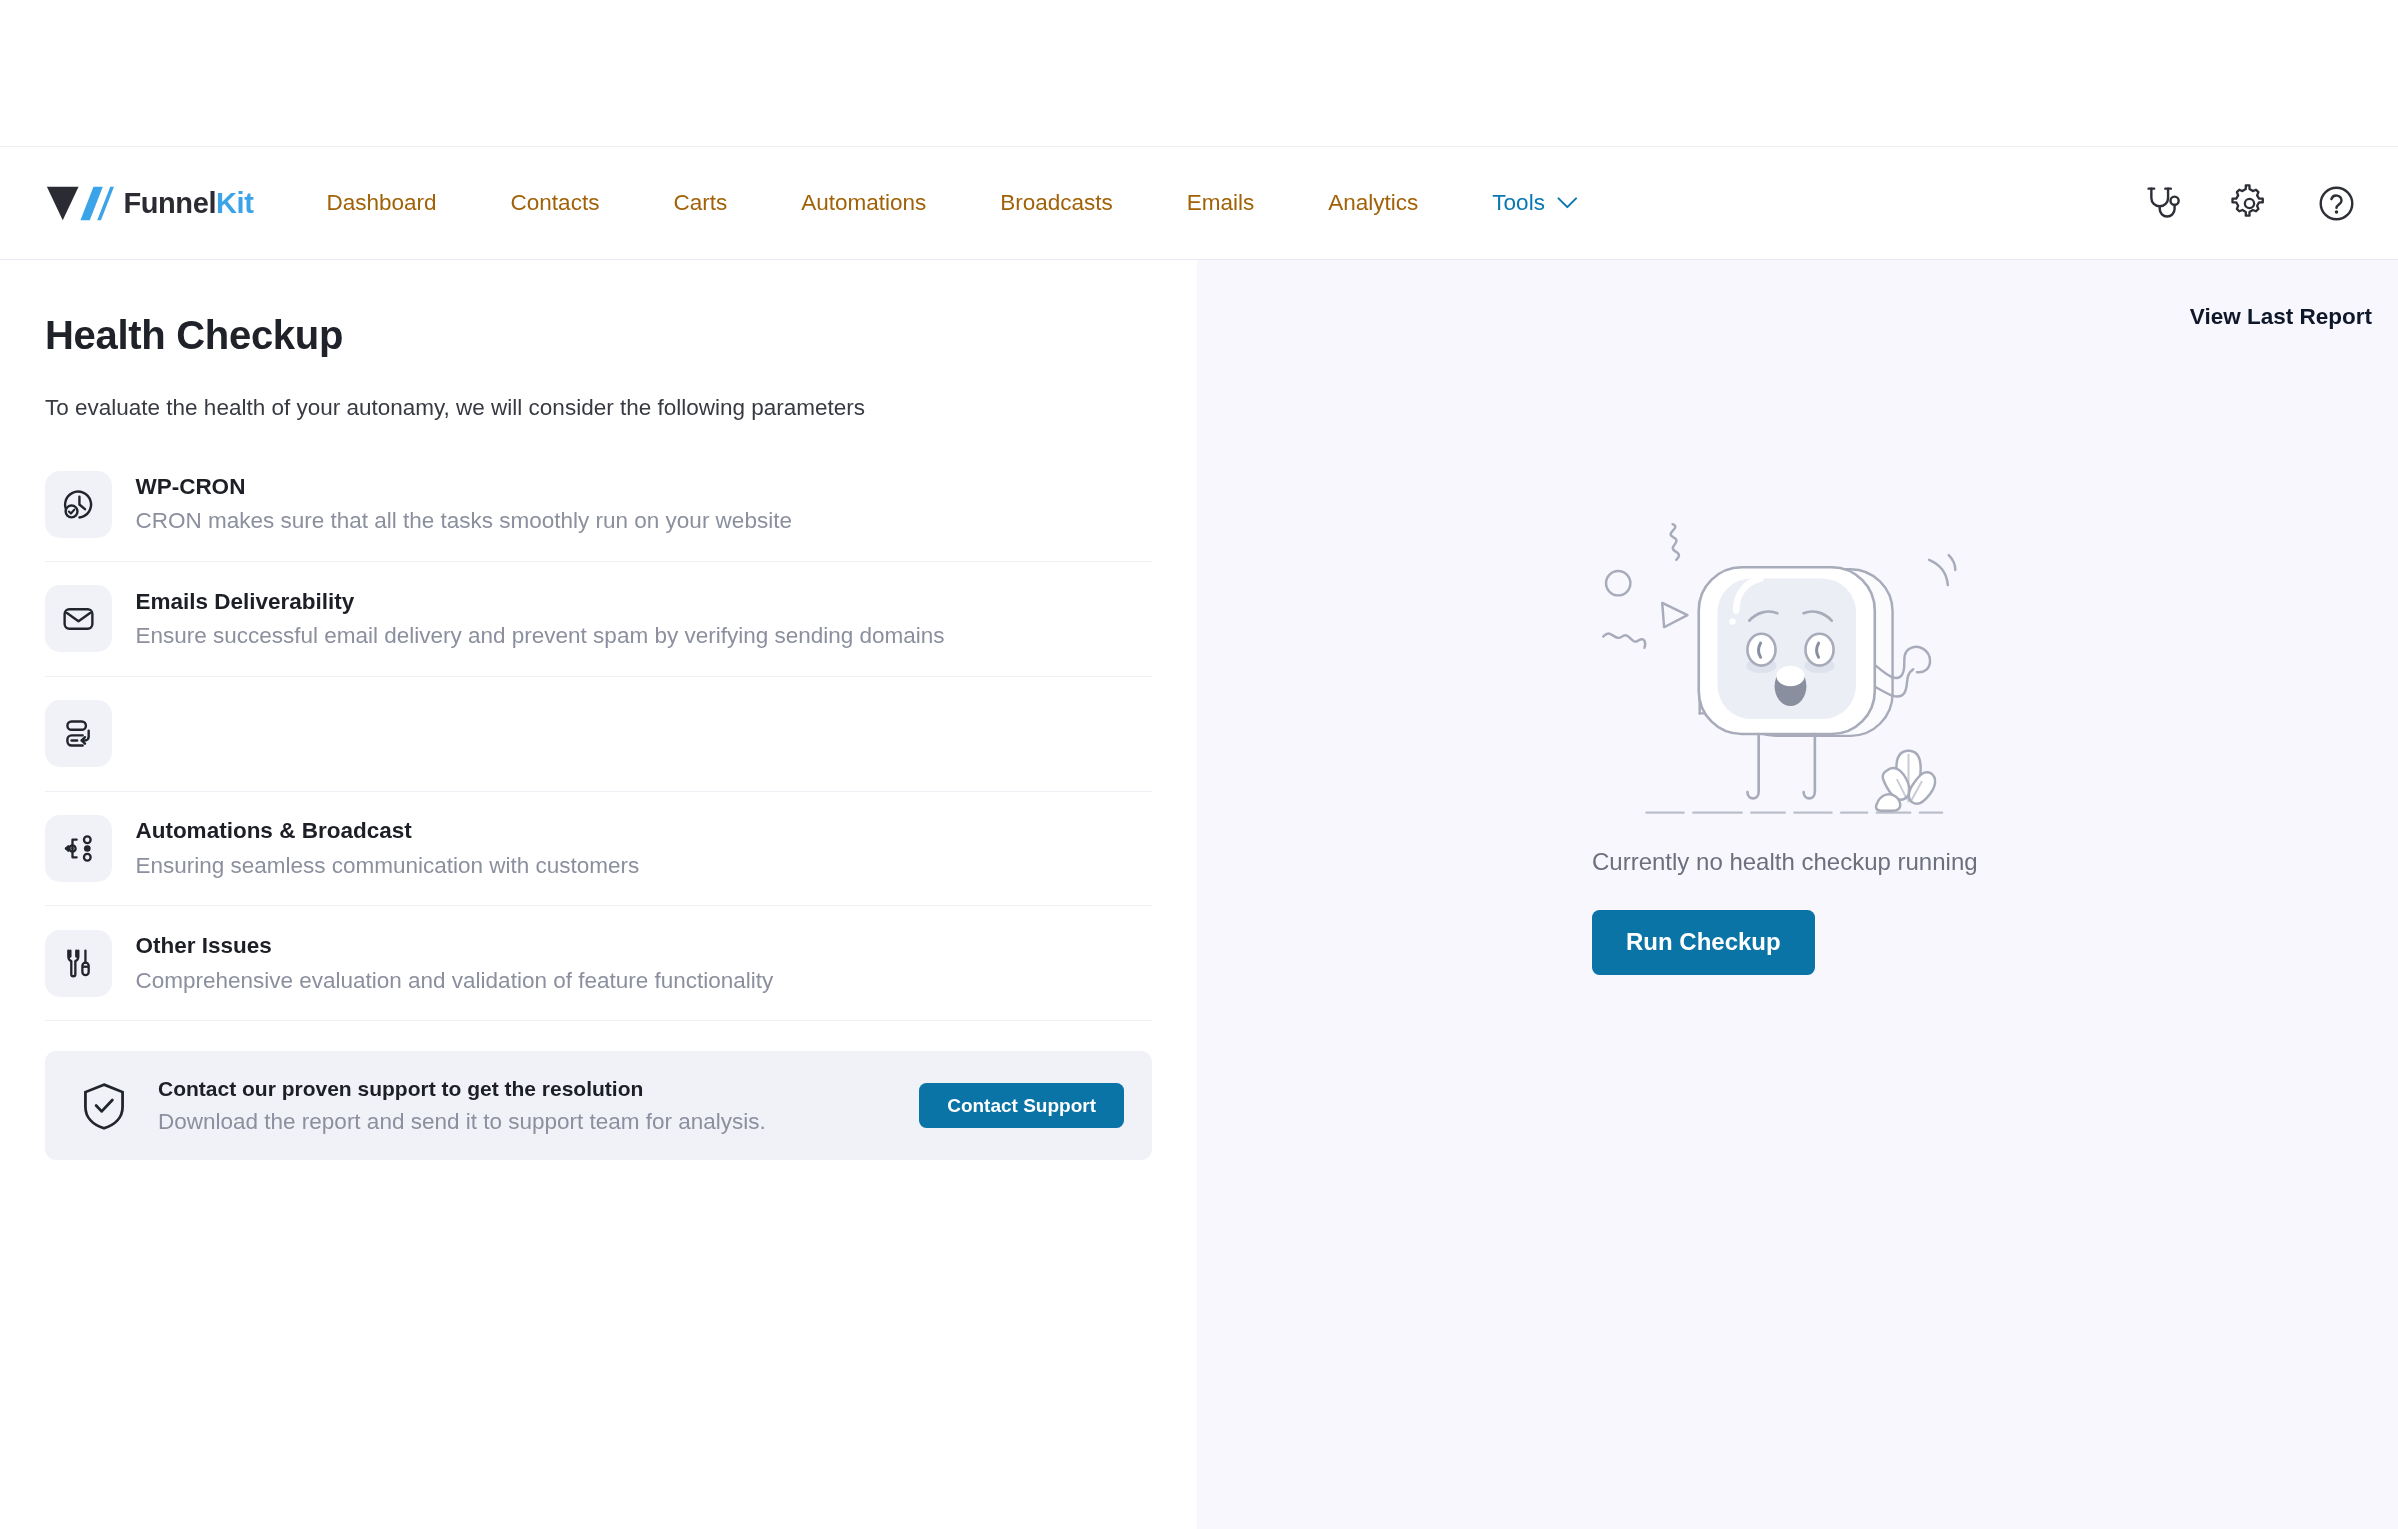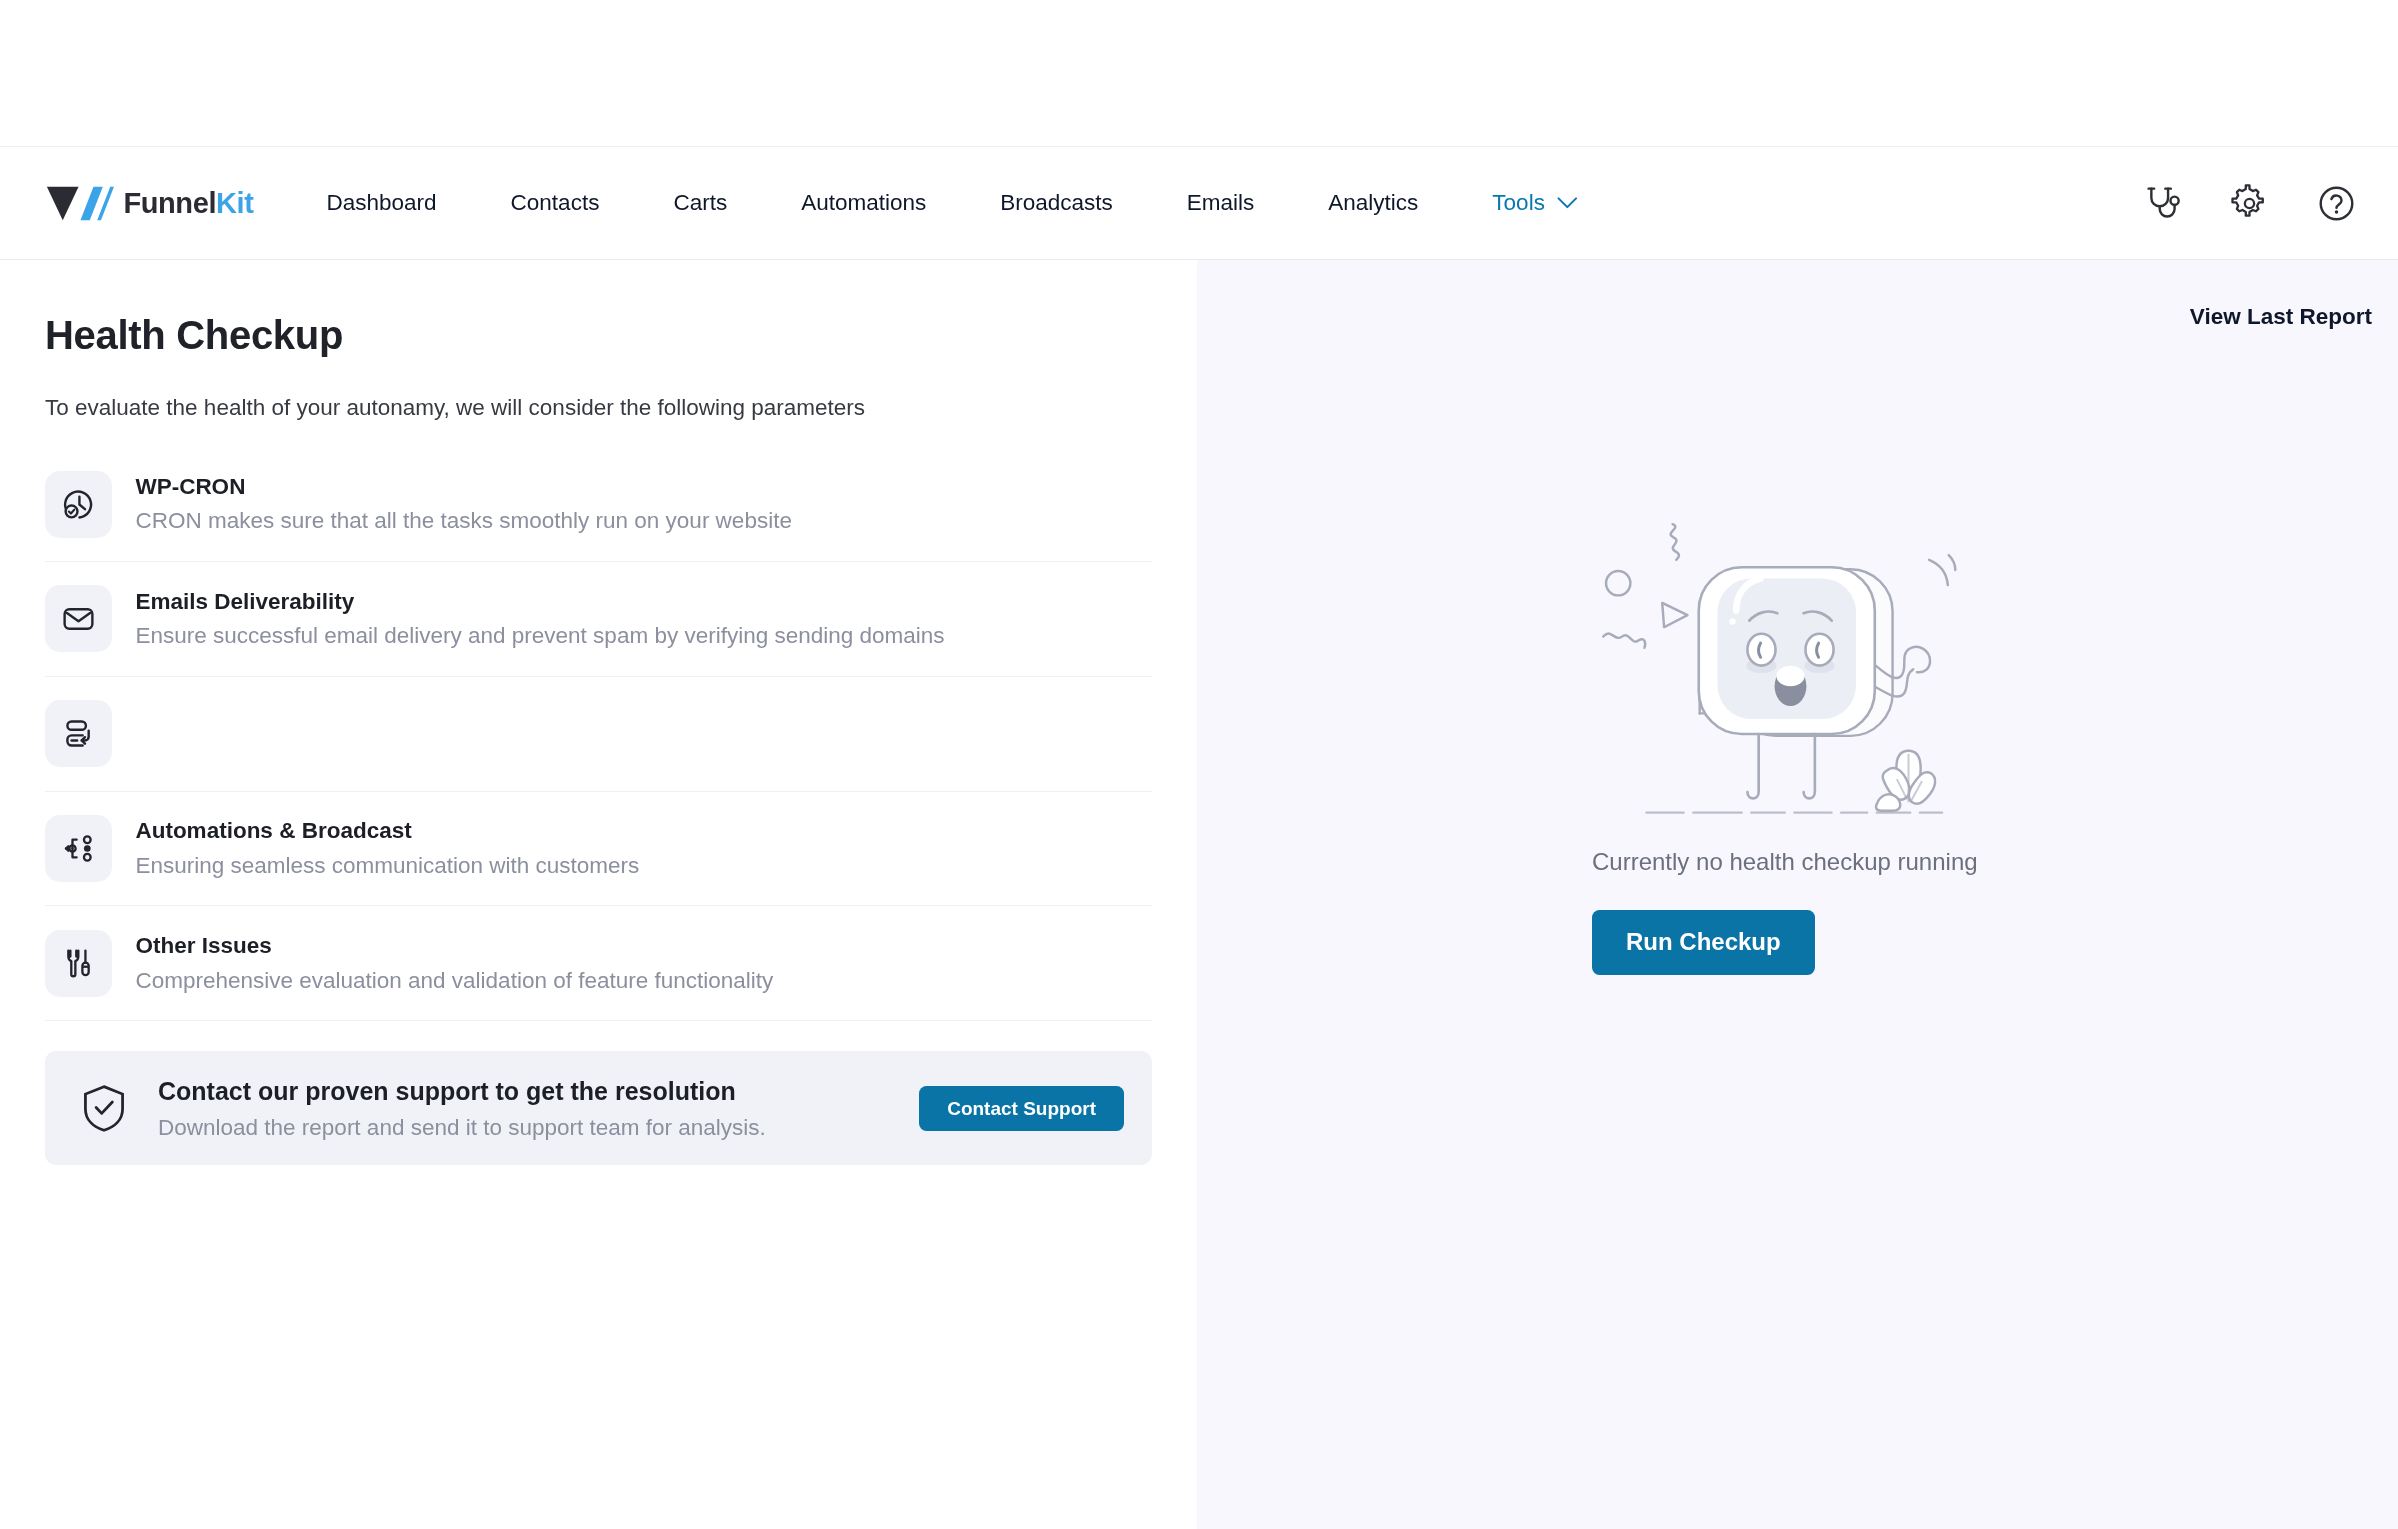--- a/index.html
+++ b/index.html
@@ -46,21 +46,21 @@
   }
   .brand-text .kit { color: #3ba3e8; }
 
   .nav-links {
     display: flex;
     align-items: center;
     gap: 0;
   }
   .nav-link {
     font-size: 22.5px;
-    color: #0f172a;
+    color: #a16207;
     padding: 0 37px;
     white-space: nowrap;
     cursor: pointer;
     line-height: 1;
   }
   .nav-link.first { padding-left: 0; }
   .nav-link.active {
     color: #0879b0;
     display: flex;
     align-items: center;
@@ -143,21 +143,21 @@
     background: #f1f1f8;
     border-radius: 11.2px;
     padding: 23.4px 28px 23.4px 33px;
     display: flex;
     align-items: center;
     gap: 28px;
   }
   .shield-icon { width: 52px; height: 52px; flex: none; display: block; }
   .support-text { flex: 1 1 auto; }
   .support-title {
-    font-size: 25px;
+    font-size: 21px;
     font-weight: bold;
     color: #1d1f27;
     line-height: 1.3;
   }
   .support-desc {
     margin-top: 5.6px;
     font-size: 22.5px;
     color: #8b8f9e;
     line-height: 1.3;
   }

